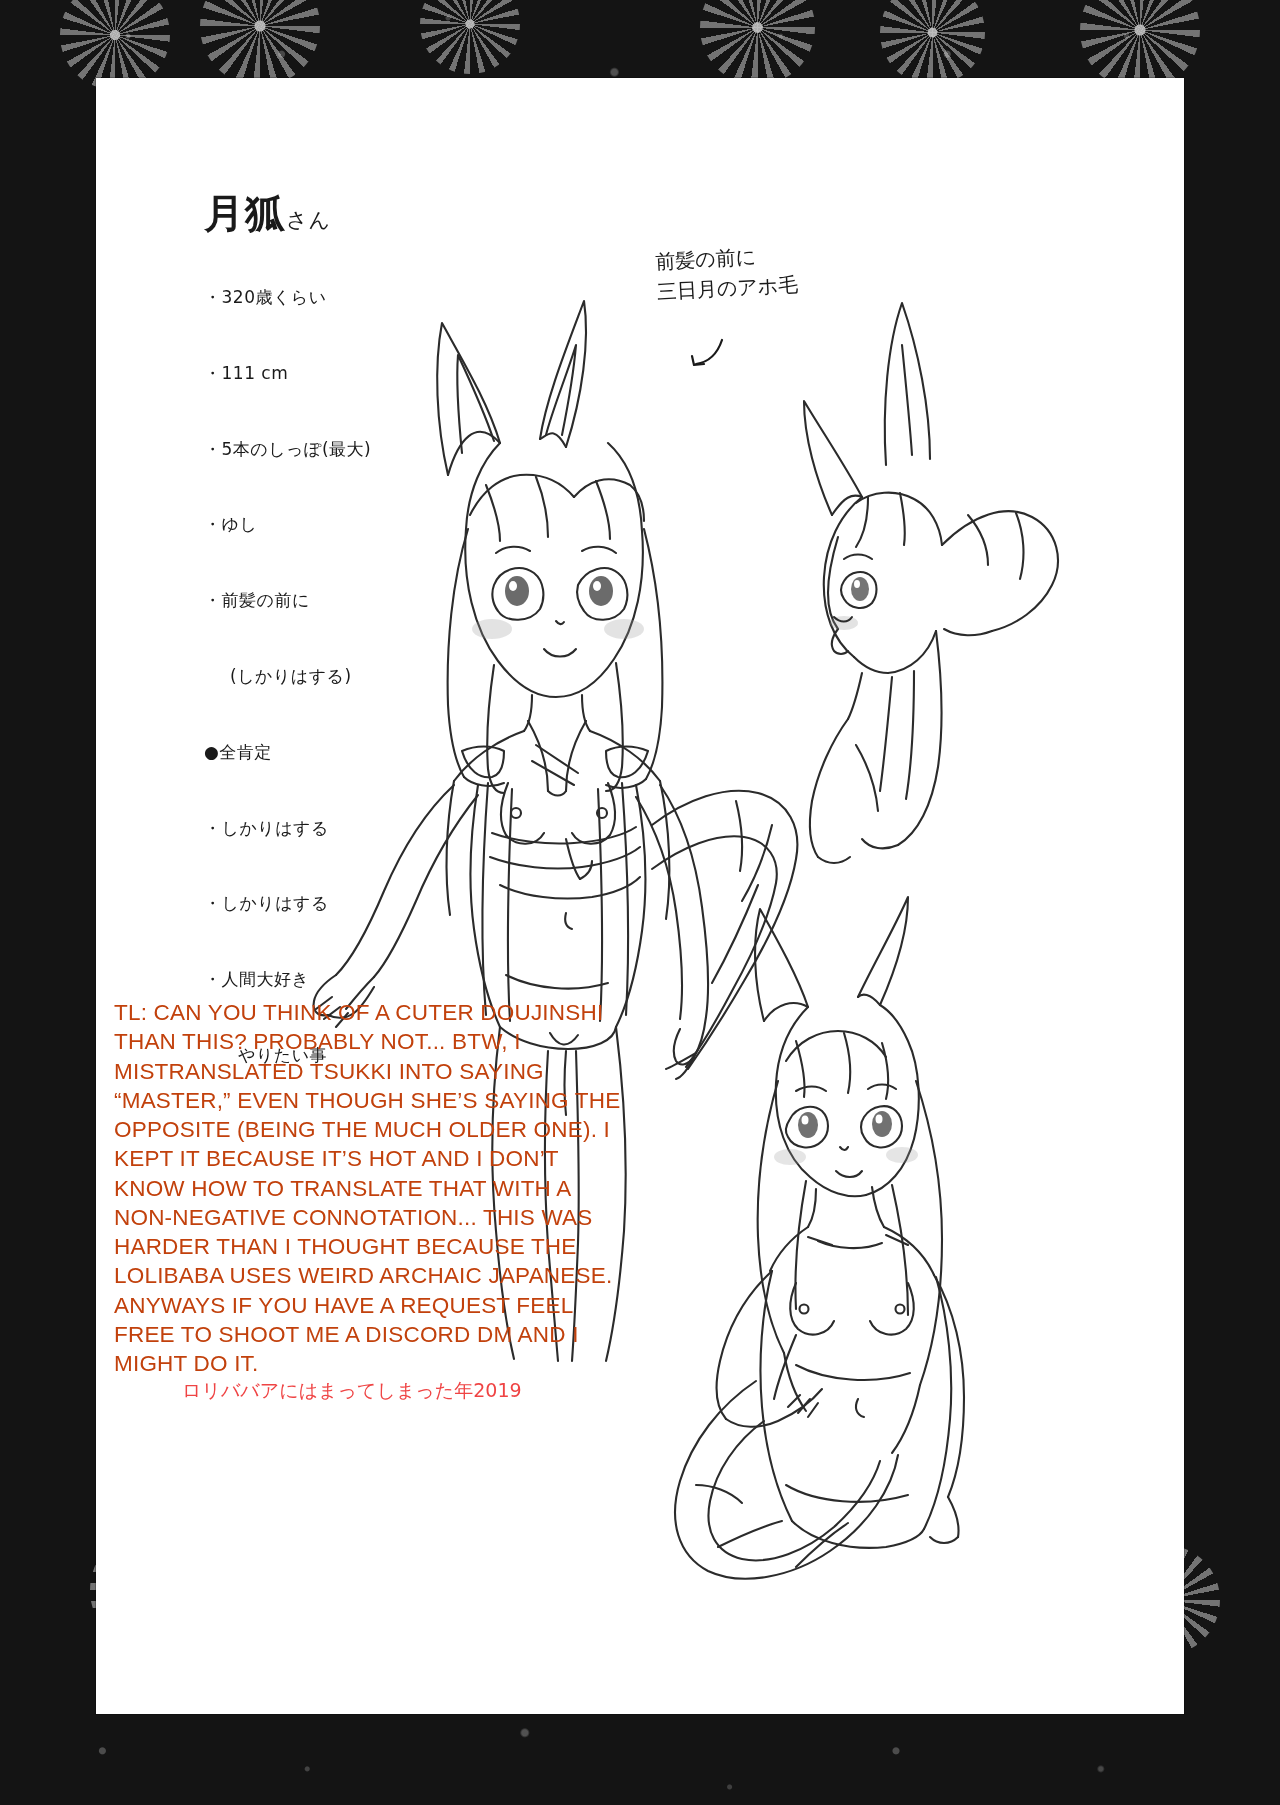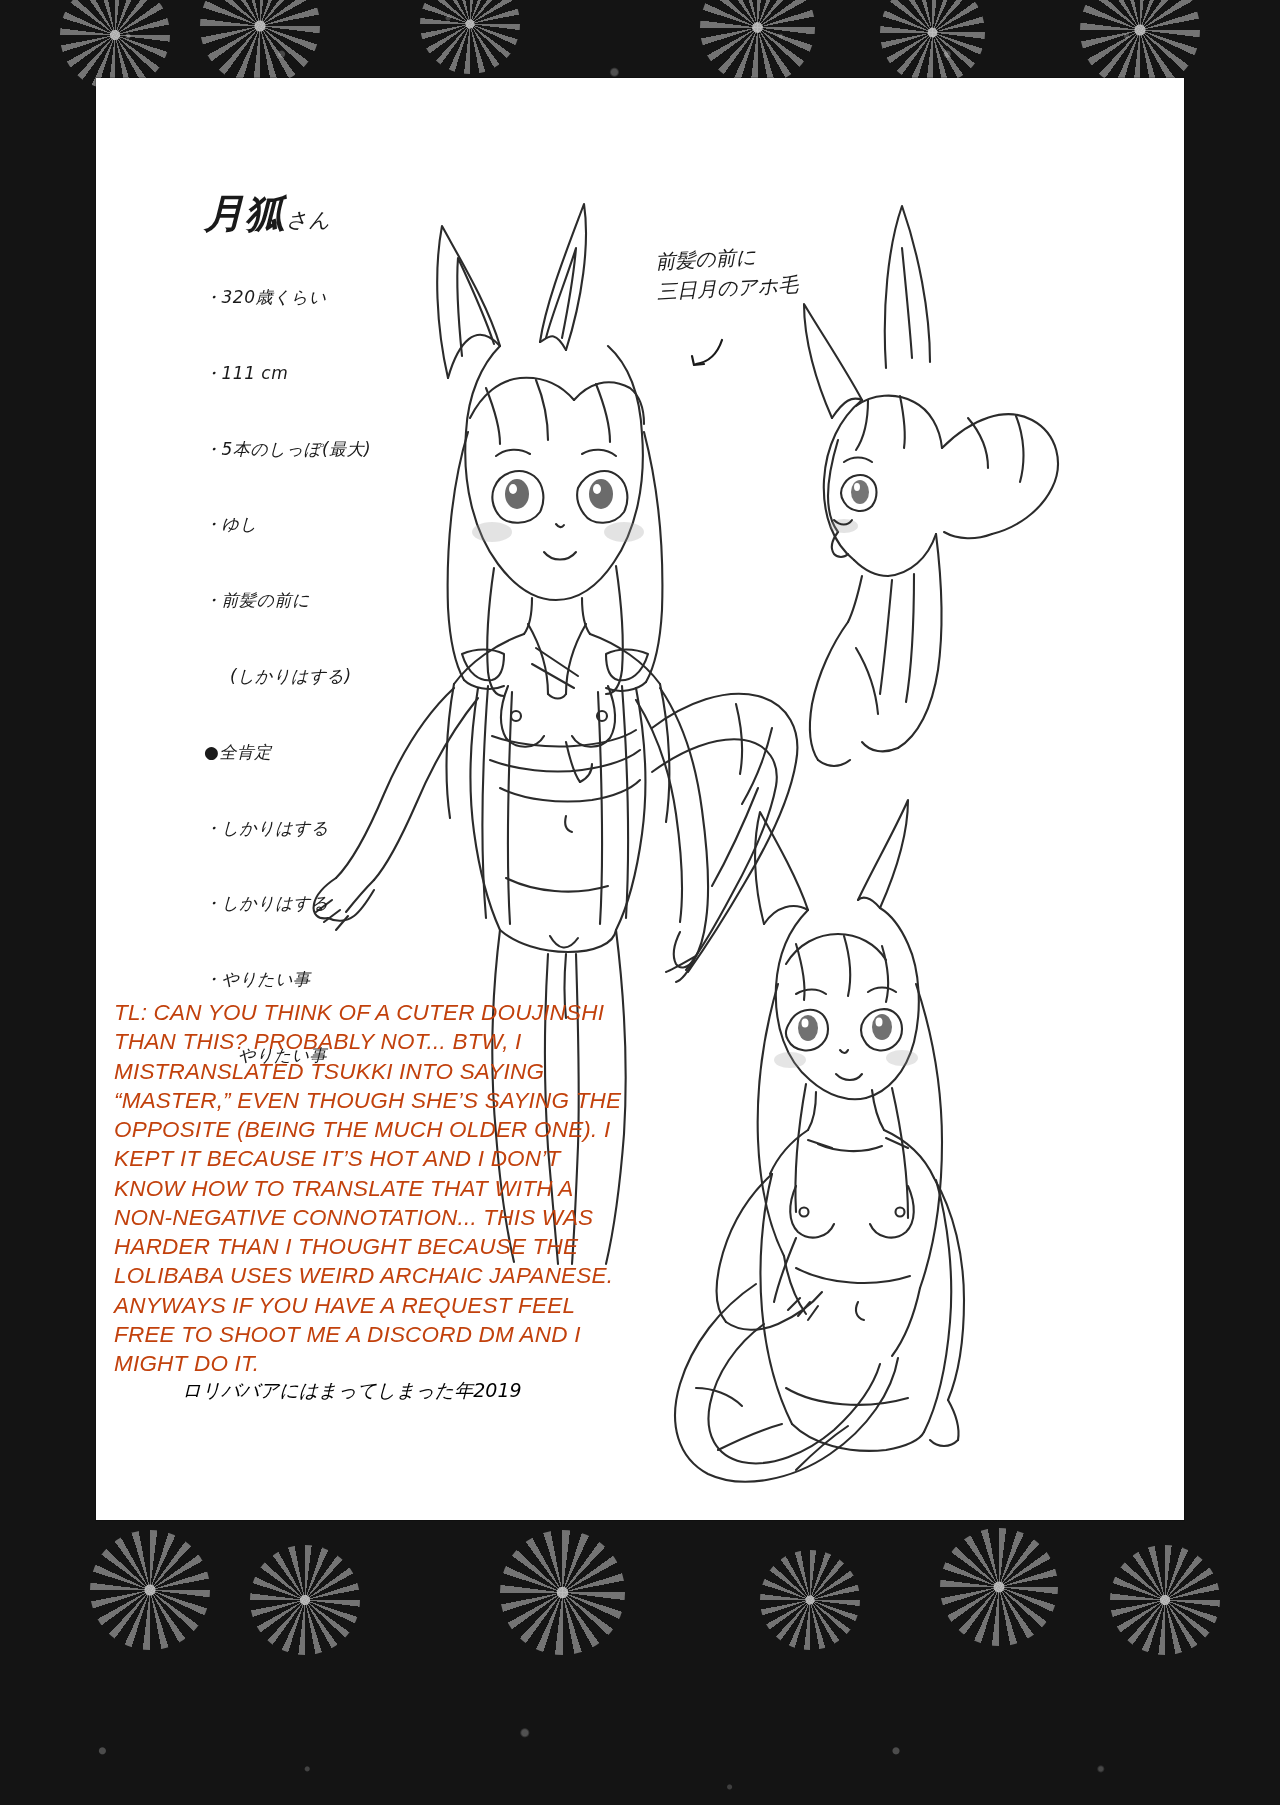--- a/index.html
+++ b/index.html
@@ -52,24 +52,23 @@
     filter: blur(0.4px);
     opacity: .85;
   }
 
   
   #sheet {
     position: absolute;
     left: 96px;
     top: 78px;
     width: 1088px;
-    height: 1442px;
+    height: 1636px;
     background: #ffffff;
     box-shadow: 0 0 0 1px rgba(0,0,0,.25);
-    font-style: italic;
   }
 
   
   #art {
     position: absolute;
     inset: 0;
     pointer-events: none;
   }
   #art svg { display: block; width: 100%; height: 100%; }
 
@@ -128,21 +127,21 @@
     text-transform: uppercase;
   }
   #tl-note p { margin: 0; }
 
   #credit {
     position: absolute;
     left: 86px;
     top: 1300px;
     font-family: "DejaVu Sans", sans-serif;
     font-size: 19px;
-    color: #000000;
+    color: #ef4444;
   }
 </style>
 </head>
 <body>
 
 <div id="page">
 
   <div class="border-pattern"></div>
   <div class="floral" style="left:60px;  top:-20px; width:110px; height:110px;"></div>
   <div class="floral" style="left:200px; top:-34px; width:120px; height:120px;"></div>
@@ -404,21 +403,21 @@
     <div id="spec-list" class="jp">
       <div>・320歳くらい</div>
       <div>・111 cm</div>
       <div>・5本のしっぽ(最大)</div>
       <div>・ゆし</div>
       <div>・前髪の前に</div>
       <div class="indent">(しかりはする)</div>
       <div>●全肯定</div>
       <div>・しかりはする</div>
       <div>・しかりはする</div>
-      <div>・やりたい事</div>
+      <div>・人間大好き</div>
       <div class="indent2">やりたい事</div>
     </div>
 
     <div id="note-bangs" class="jp">前髪の前に
 三日月のアホ毛</div>
     <svg id="note-arrow" viewBox="0 0 40 34" xmlns="http://www.w3.org/2000/svg">
       <path d="M34 4 C 30 16 22 26 8 28" fill="none" stroke="#1a1a1a" stroke-width="2.2" stroke-linecap="round"></path>
       <path d="M4 20 L 6 29 L 16 28" fill="none" stroke="#1a1a1a" stroke-width="2.2" stroke-linecap="round" stroke-linejoin="round"></path>
     </svg>
 

